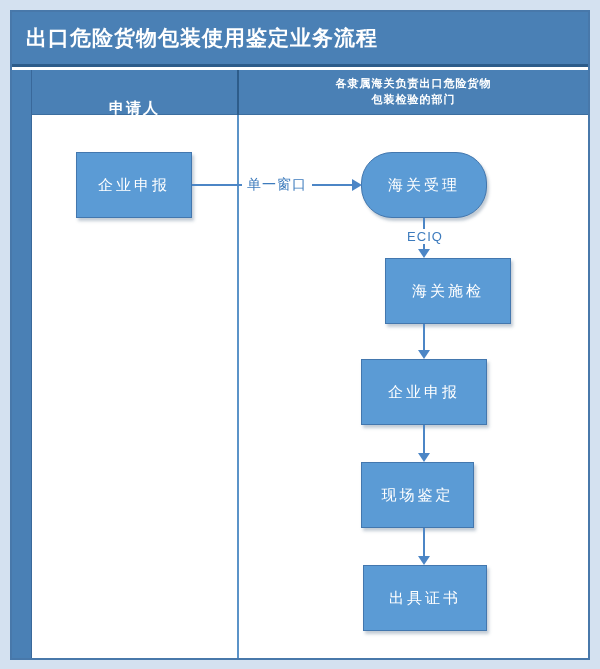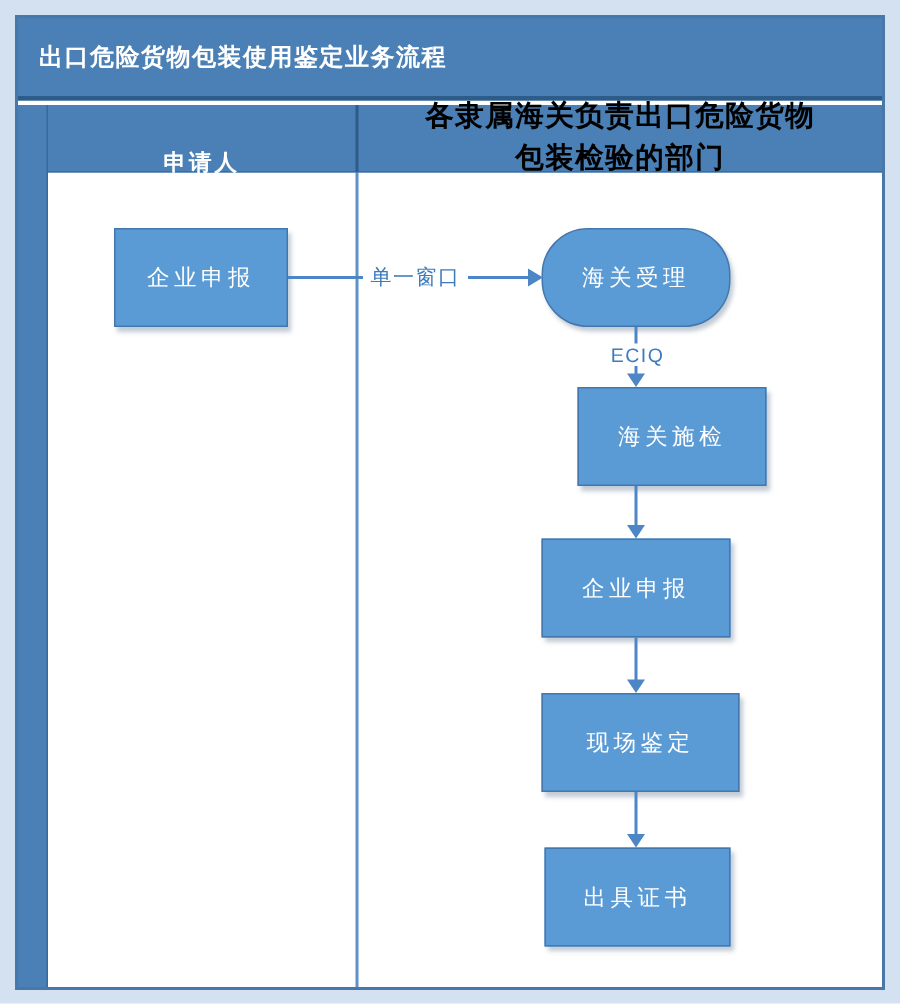--- a/index.html
+++ b/index.html
@@ -18,41 +18,41 @@
     width:576px; height:646px;
     background:#ffffff;
     border:2px solid #4878aa;
   }
   .title-band {
     position:absolute; left:0; top:0; right:0; height:55px;
     background:#4a80b5;
     border-bottom:3px solid #2d5c8a;
     display:flex; align-items:center;
     padding-left:14px; box-sizing:border-box;
-    color:#ffffff; font-size:16px; font-weight:bold; letter-spacing:1px;
+    color:#ffffff; font-size:21px; font-weight:bold; letter-spacing:1px;
   }
   .spine {
     position:absolute; left:0; top:58px; bottom:0; width:19px;
     background:#4a80b5;
     border-right:1px solid #39689a;
   }
   .header-row {
     position:absolute; left:20px; top:58px; right:0; height:44px;
     background:#4a80b5;
     border-bottom:1px solid #3c6e9f;
   }
   .lane1-header {
     position:absolute; left:0; top:16px; width:205px; height:100%;
     display:flex; align-items:center; justify-content:center;
     color:#ffffff; font-size:15px; font-weight:bold; letter-spacing:2px;
   }
   .lane2-header {
     position:absolute; left:207px; top:0; right:0; height:100%;
     display:flex; flex-direction:column; align-items:center; justify-content:center;
-    color:#000000; font-size:19px; font-weight:bold; letter-spacing:1px;
+    color:#ffffff; font-size:11px; font-weight:bold; letter-spacing:1px;
     line-height:1.45;
   }
   .divider-header {
     position:absolute; left:225px; top:58px; height:45px; width:2px;
     background:#2d5c8a;
   }
   .divider-body {
     position:absolute; left:225px; top:103px; bottom:0; width:2px;
     background:#5b93c8;
   }
@@ -62,21 +62,21 @@
     border:1px solid #4377ae;
     box-shadow:2px 3px 3px rgba(120,140,160,0.45);
     display:flex; align-items:center; justify-content:center;
     color:#ffffff; font-size:15px; letter-spacing:3px;
     box-sizing:border-box;
   }
   .n1 { left:64px;  top:140px; width:116px; height:66px; }
   .n2 { left:349px; top:140px; width:126px; height:66px;border-radius:31px; }
   .n3 { left:349px; top:246px; width:126px; height:66px;margin-left:24px; }
   .n4 { left:349px; top:347px; width:126px; height:66px; }
-  .n5 { left:349px; top:450px; width:132px; height:66px; }
+  .n5 { left:349px; top:450px; width:113px; height:66px; }
   .n6 { left:351px; top:553px; width:124px; height:66px; }
 
   .hline {
     position:absolute; left:180px; top:172px; width:162px; height:2px;
     background:#4c86c6;
   }
   .arrow-right {
     position:absolute; left:340px; top:167px;
     width:0; height:0;
     border-top:6px solid transparent;

